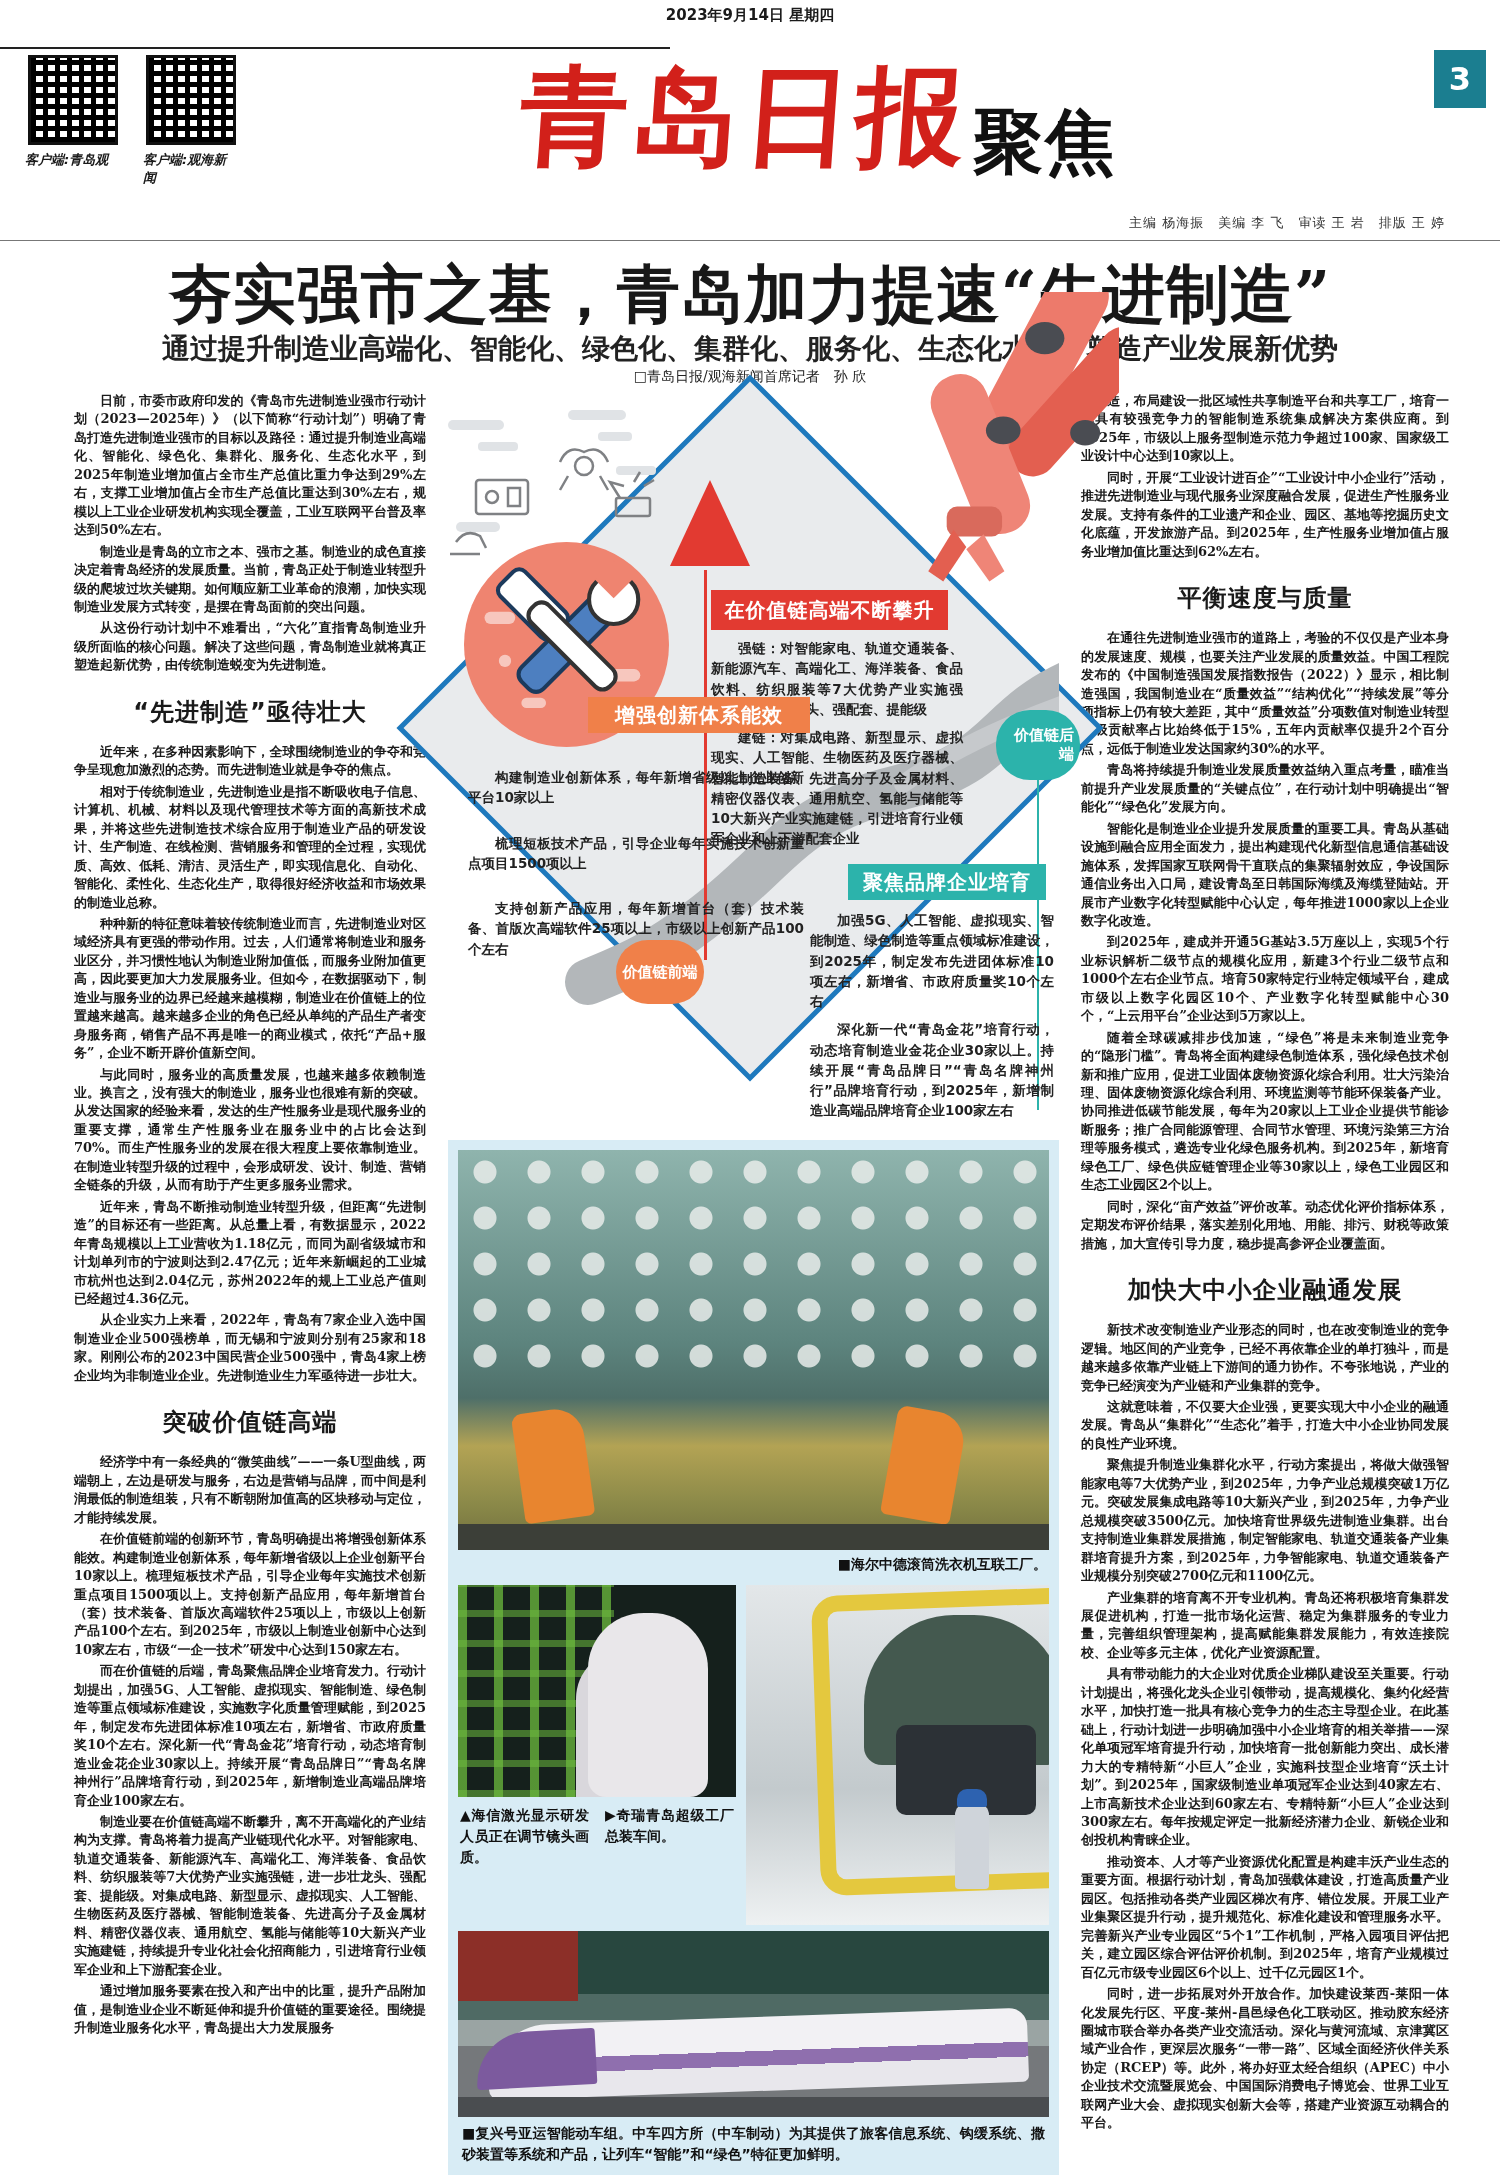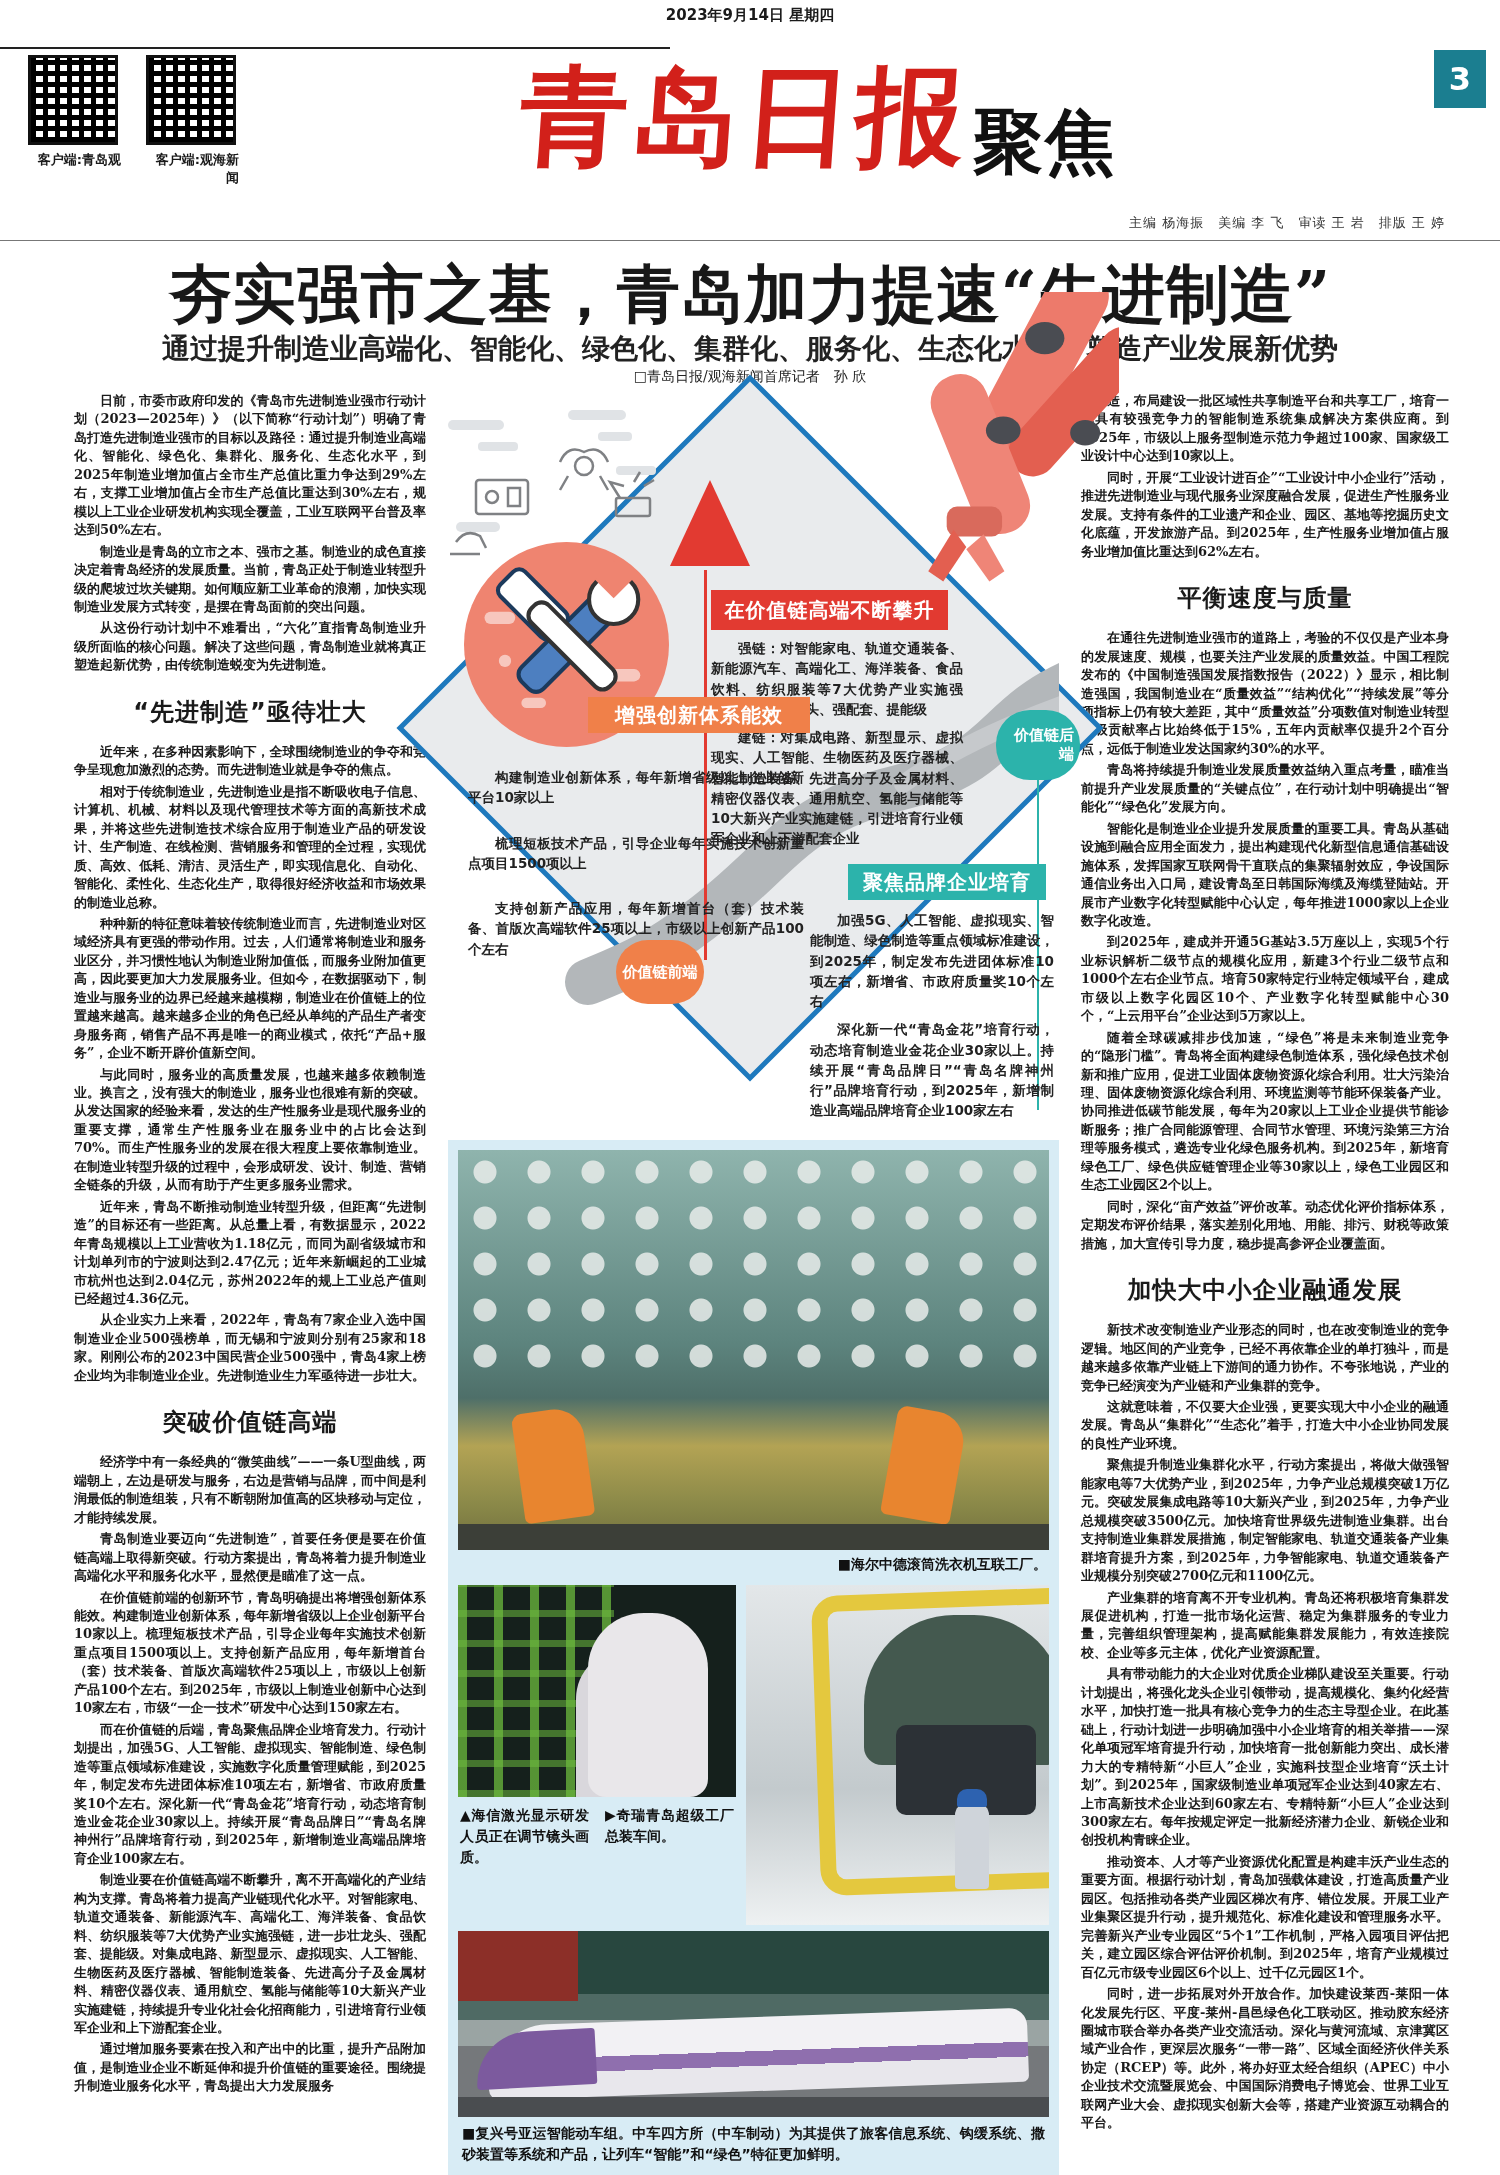--- a/index.html
+++ b/index.html
@@ -11,21 +11,21 @@
   
   .dateline { position:absolute; top:6px; left:0; width:100%; text-align:center;
               font-size:15px; font-weight:bold; font-family:"DejaVu Sans",sans-serif; }
   .date-rule { position:absolute; top:47px; left:0; width:670px; height:2px; background:#222; }
   .pagenum { position:absolute; top:50px; right:14px; width:52px; height:58px;
              background:#1b7e90; color:#fff; font-size:32px; font-weight:bold;
              font-family:"DejaVu Sans",sans-serif; display:flex; align-items:center; justify-content:center; }
 
   
   .qr-zone { position:absolute; top:55px; left:25px; display:flex; gap:22px; }
-  .qr-item { width:96px; text-align:right; }
+  .qr-item { width:96px; text-align:left;font-style:italic; }
   .qr-box { width:90px; height:90px; margin:0 auto; border:3px solid #111; background:
       repeating-linear-gradient(0deg,#000 0 5px,transparent 5px 11px),
       repeating-linear-gradient(90deg,#000 0 5px,#fff 5px 12px); }
   .qr-cap { margin-top:6px; font-size:13px; font-weight:bold; font-family:"DejaVu Sans",sans-serif; }
   .masthead { position:absolute; top:45px; left:520px; width:640px; white-space:nowrap; }
   .mast-red { font-size:108px; font-weight:900; color:#d2201a; letter-spacing:4px;
               font-family:"DejaVu Serif",serif; transform:skewX(-4deg); display:inline-block; }
   .mast-black { font-size:70px; font-weight:900; color:#111; letter-spacing:2px;
                 font-family:"DejaVu Serif",serif; display:inline-block; vertical-align:-12px; }
   .editors { position:absolute; top:214px; right:55px; font-size:13px; color:#333;
@@ -174,21 +174,20 @@
       <p class="p">从这份行动计划中不难看出，“六化”直指青岛制造业升级所面临的核心问题。解决了这些问题，青岛制造业就将真正塑造起新优势，由传统制造蜕变为先进制造。</p>
       <div class="sec-head">“先进制造”亟待壮大</div>
       <p class="p">近年来，在多种因素影响下，全球围绕制造业的争夺和竞争呈现愈加激烈的态势。而先进制造业就是争夺的焦点。</p>
       <p class="p">相对于传统制造业，先进制造业是指不断吸收电子信息、计算机、机械、材料以及现代管理技术等方面的高新技术成果，并将这些先进制造技术综合应用于制造业产品的研发设计、生产制造、在线检测、营销服务和管理的全过程，实现优质、高效、低耗、清洁、灵活生产，即实现信息化、自动化、智能化、柔性化、生态化生产，取得很好经济收益和市场效果的制造业总称。</p>
       <p class="p">种种新的特征意味着较传统制造业而言，先进制造业对区域经济具有更强的带动作用。过去，人们通常将制造业和服务业区分，并习惯性地认为制造业附加值低，而服务业附加值更高，因此要更加大力发展服务业。但如今，在数据驱动下，制造业与服务业的边界已经越来越模糊，制造业在价值链上的位置越来越高。越来越多企业的角色已经从单纯的产品生产者变身服务商，销售产品不再是唯一的商业模式，依托“产品+服务”，企业不断开辟价值新空间。</p>
       <p class="p">与此同时，服务业的高质量发展，也越来越多依赖制造业。换言之，没有强大的制造业，服务业也很难有新的突破。从发达国家的经验来看，发达的生产性服务业是现代服务业的重要支撑，通常生产性服务业在服务业中的占比会达到70%。而生产性服务业的发展在很大程度上要依靠制造业。在制造业转型升级的过程中，会形成研发、设计、制造、营销全链条的升级，从而有助于产生更多服务业需求。</p>
       <p class="p">近年来，青岛不断推动制造业转型升级，但距离“先进制造”的目标还有一些距离。从总量上看，有数据显示，2022年青岛规模以上工业营收为1.18亿元，而同为副省级城市和计划单列市的宁波则达到2.47亿元；近年来新崛起的工业城市杭州也达到2.04亿元，苏州2022年的规上工业总产值则已经超过4.36亿元。</p>
       <p class="p">从企业实力上来看，2022年，青岛有7家企业入选中国制造业企业500强榜单，而无锡和宁波则分别有25家和18家。刚刚公布的2023中国民营企业500强中，青岛4家上榜企业均为非制造业企业。先进制造业生力军亟待进一步壮大。</p>
       <div class="sec-head">突破价值链高端</div>
       <p class="p">经济学中有一条经典的“微笑曲线”——一条U型曲线，两端朝上，左边是研发与服务，右边是营销与品牌，而中间是利润最低的制造组装，只有不断朝附加值高的区块移动与定位，才能持续发展。</p>
-      <p class="p">青岛制造业要迈向“先进制造”，首要任务便是要在价值链高端上取得新突破。行动方案提出，青岛将着力提升制造业高端化水平和服务化水平，显然便是瞄准了这一点。</p>
       <p class="p">在价值链前端的创新环节，青岛明确提出将增强创新体系能效。构建制造业创新体系，每年新增省级以上企业创新平台10家以上。梳理短板技术产品，引导企业每年实施技术创新重点项目1500项以上。支持创新产品应用，每年新增首台（套）技术装备、首版次高端软件25项以上，市级以上创新产品100个左右。到2025年，市级以上制造业创新中心达到10家左右，市级“一企一技术”研发中心达到150家左右。</p>
       <p class="p">而在价值链的后端，青岛聚焦品牌企业培育发力。行动计划提出，加强5G、人工智能、虚拟现实、智能制造、绿色制造等重点领域标准建设，实施数字化质量管理赋能，到2025年，制定发布先进团体标准10项左右，新增省、市政府质量奖10个左右。深化新一代“青岛金花”培育行动，动态培育制造业金花企业30家以上。持续开展“青岛品牌日”“青岛名牌神州行”品牌培育行动，到2025年，新增制造业高端品牌培育企业100家左右。</p>
       <p class="p">制造业要在价值链高端不断攀升，离不开高端化的产业结构为支撑。青岛将着力提高产业链现代化水平。对智能家电、轨道交通装备、新能源汽车、高端化工、海洋装备、食品饮料、纺织服装等7大优势产业实施强链，进一步壮龙头、强配套、提能级。对集成电路、新型显示、虚拟现实、人工智能、生物医药及医疗器械、智能制造装备、先进高分子及金属材料、精密仪器仪表、通用航空、氢能与储能等10大新兴产业实施建链，持续提升专业化社会化招商能力，引进培育行业领军企业和上下游配套企业。</p>
       <p class="p">通过增加服务要素在投入和产出中的比重，提升产品附加值，是制造业企业不断延伸和提升价值链的重要途径。围绕提升制造业服务化水平，青岛提出大力发展服务</p>
     </div>
 
     <div class="col col-center">
 
       <div class="infographic">
         <div class="diamond"></div>

